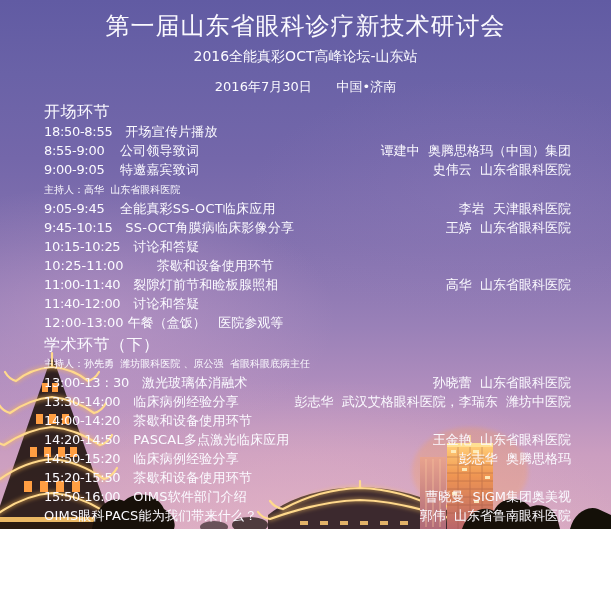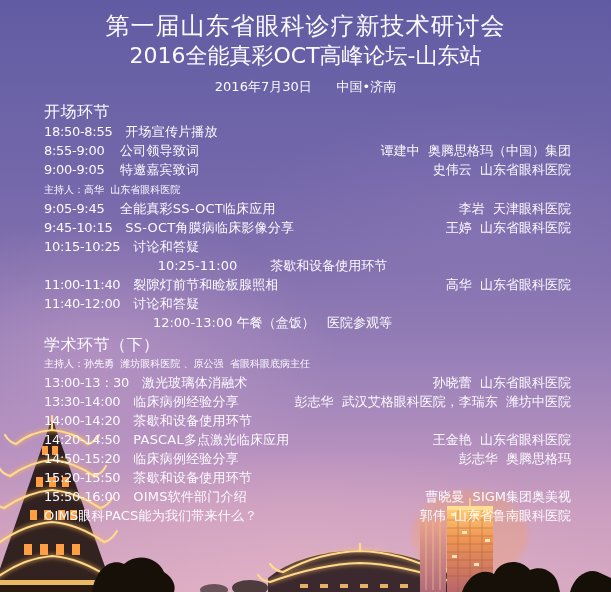--- a/index.html
+++ b/index.html
@@ -1,39 +1,39 @@
 <!DOCTYPE html>
 <html><head>
 <meta charset="utf-8">
 <style>
   html,body { margin:0; padding:0; background:#ffffff; }
   .poster {
-    position:relative; width:611px; height:592px; overflow:hidden;
+    position:relative; width:611px; height:529px; overflow:hidden;
     background:
       radial-gradient(ellipse 340px 190px at 16% 60%, rgba(221,173,209,0.38), transparent 70%),
       radial-gradient(ellipse 320px 170px at 78% 38%, rgba(148,128,188,0.30), transparent 72%),
       radial-gradient(ellipse 420px 200px at 50% 100%, rgba(236,186,199,0.45), transparent 75%),
       linear-gradient(180deg,#615ba3 0%,#6a62a7 14%,#7467aa 30%,#8371af 46%,#9a81b8 62%,#b38fbe 75%,#cb9ec0 86%,#d7a9c2 100%);
     font-family:"DejaVu Sans","Liberation Sans",sans-serif;
     color:#fbfaff;
   }
   .scenery { position:absolute; left:0; bottom:0; z-index:1; display:block; }
   .header { position:relative; z-index:2; text-align:center; padding-top:10px; }
   .title    { font-size:24px; line-height:32px; font-weight:500; letter-spacing:1px; }
-  .subtitle { font-size:22px; line-height:24px; margin-top:2px; font-weight:400; }
+  .subtitle { font-size:14px; line-height:24px; margin-top:2px; font-weight:400; }
   .dateline { font-size:13px; line-height:17px; margin-top:10px; white-space:pre; }
   .schedule { position:relative; z-index:2; padding:4px 40px 0 44px; }
   .section  { margin-top:2px; }
   .section-heading { font-size:16px; line-height:21px; font-weight:500; letter-spacing:0.5px; }
   .host-line { font-size:10px; line-height:18px; white-space:pre; }
   .row { display:flex; font-size:13px; line-height:19px; }
   .time { flex:0 0 auto; min-width:63px; margin-right:13px; white-space:pre; letter-spacing:-0.3px; }
   .activity { flex:1 1 auto; letter-spacing:0.2px; }
   .speaker { flex:0 0 auto; margin-left:auto; white-space:pre; text-align:left; }
-  .row-center { display:block; text-align:center; margin-right:70px; white-space:pre;
+  .row-center { display:block; margin-right:70px; white-space:pre;
                 font-size:13px; line-height:19px; }
 </style>
 </head>
 <body>
 
 <div class="poster">
 
   <svg class="scenery" width="611" height="210" viewBox="0 0 611 210" aria-hidden="true">
     <defs>
       <filter id="soft" x="-40%" y="-40%" width="180%" height="180%">

